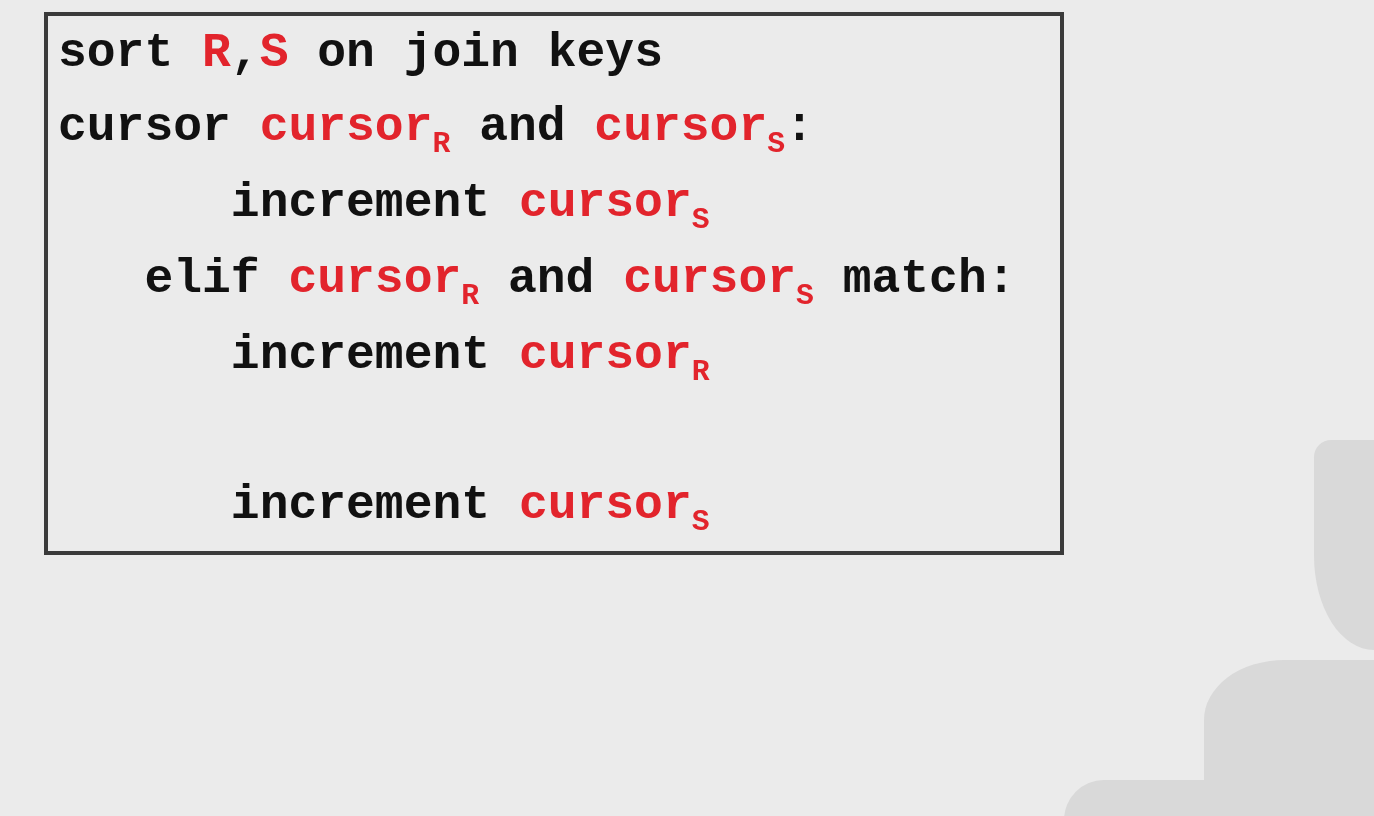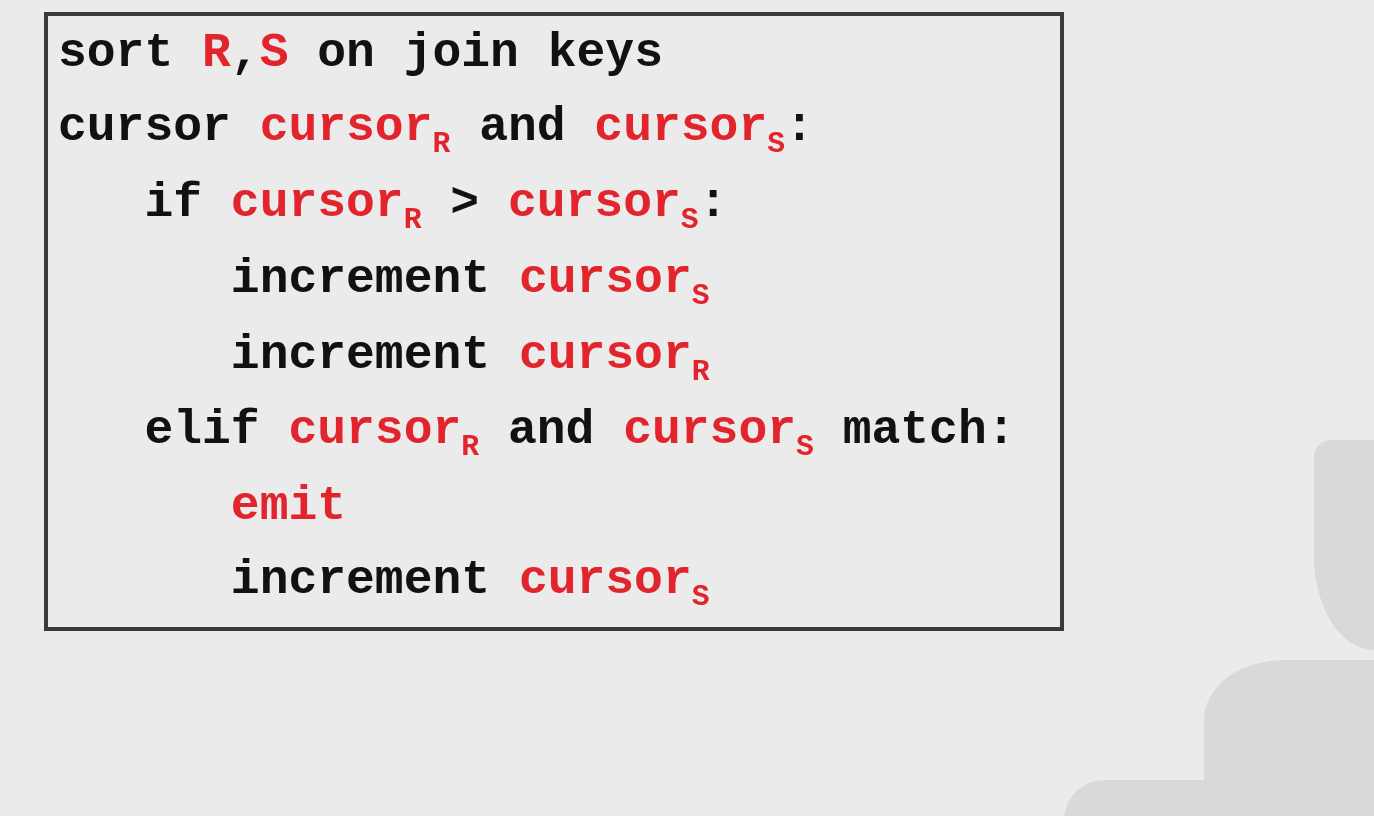--- a/index.html
+++ b/index.html
@@ -67,27 +67,26 @@
   <div class="deco d2"></div>
   <div class="deco d3"></div>
 
   <div class="codebox">
 
     <div class="line"><span class="kw">sort </span><span class="hl">R</span><span class="txt">,</span><span class="hl">S</span><span class="txt"> on join keys</span></div>
 
 
     <div class="line"><span class="kw">cursor</span><span class="txt"> </span><span class="hl"><span>cursor</span><span class="sub">R</span></span><span class="txt"> and </span><span class="hl"><span>cursor</span><span class="sub">S</span></span><span class="txt">:</span></div>
 
-    <div class="line"><span class="txt">   </span><span class="kw">if</span><span class="txt"> </span><span class="hl"><span>cursor</span><span class="sub">R</span></span><span class="txt"> &gt; </span><span class="hl"><span>cursor</span><span class="sub">S</span></span><span class="txt">:</span></div>
 
     <div class="line"><span class="txt">      </span><span class="txt">increment </span><span class="hl"><span>cursor</span><span class="sub">S</span></span></div>
 
 
+    <div class="line"><span class="txt">   </span><span class="kw">elif</span><span class="txt"> </span><span class="hl"><span>cursor</span><span class="sub">R</span></span><span class="txt"> and </span><span class="hl"><span>cursor</span><span class="sub">S</span></span><span class="txt"> match:</span></div>
+
     <div class="line"><span class="txt">      </span><span class="txt">increment </span><span class="hl"><span>cursor</span><span class="sub">R</span></span></div>
 
-    <div class="line"><span class="txt">   </span><span class="kw">elif</span><span class="txt"> </span><span class="hl"><span>cursor</span><span class="sub">R</span></span><span class="txt"> and </span><span class="hl"><span>cursor</span><span class="sub">S</span></span><span class="txt"> match:</span></div>
-
-    <div class="line"><span class="txt">      </span><span class="hl">emit</span></div>
+    <div class="line"><span class="txt">      </span></div>
 
     <div class="line"><span class="txt">      </span><span class="txt">increment </span><span class="hl"><span>cursor</span><span class="sub">S</span></span></div>
 
   </div>
 </div>
 
 </body></html>

